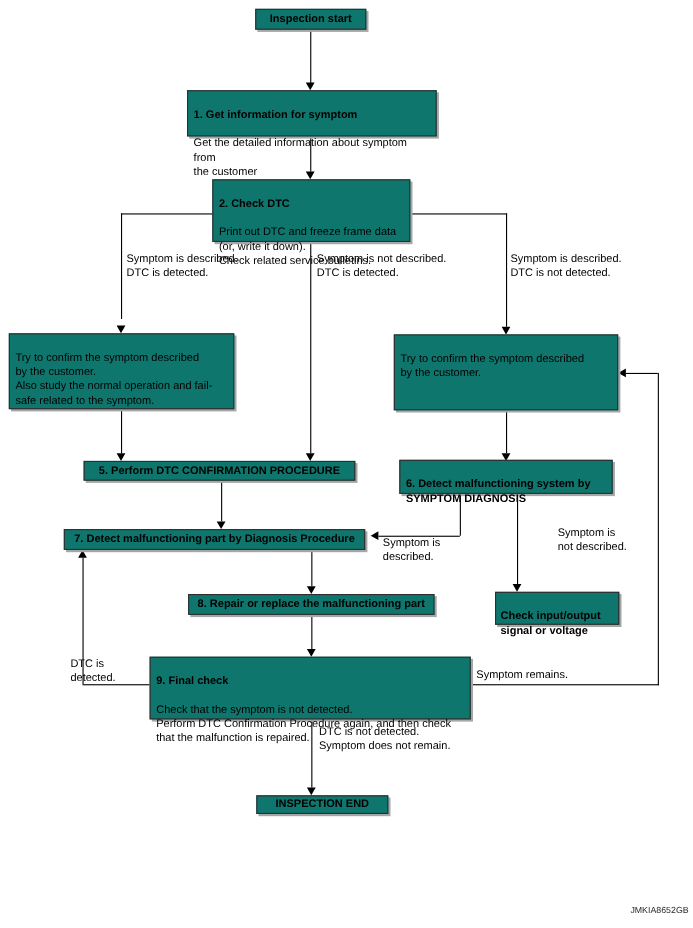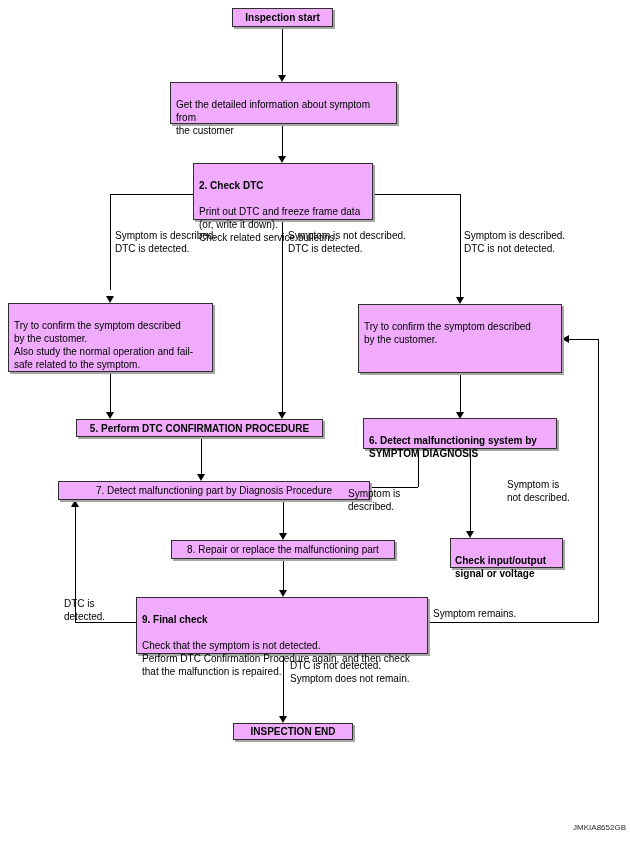--- a/index.html
+++ b/index.html
@@ -2,44 +2,44 @@
 <html><head>
 <meta charset="utf-8">
 <style>
   html,body{margin:0;padding:0;background:#ffffff;}
   #canvas{
     position:relative;width:630px;height:844px;background:#ffffff;
     font-family:"Liberation Sans","DejaVu Sans",sans-serif;
     font-size:10px;line-height:13px;color:#000;overflow:hidden;
   }
   .box{
-    position:absolute;box-sizing:border-box;background:#f0abfc;
+    position:absolute;box-sizing:border-box;background:#0f766e;
     border:1px solid #2e2e2e;box-shadow:2px 2px 0 #a6a6a6;
     padding:2px 5px;white-space:pre-line;
   }
   .box .t{font-weight:bold;white-space:pre-line;}
   .box .b{white-space:pre-line;}
   .single{display:flex;align-items:center;justify-content:center;text-align:center;padding:0 2px;}
   .lbl{position:absolute;white-space:pre-line;}
   .ln{position:absolute;background:#000;}
   .arr{position:absolute;width:0;height:0;}
   .arr.down{border-left:4px solid transparent;border-right:4px solid transparent;border-top:7px solid #000;}
   .arr.up{border-left:4px solid transparent;border-right:4px solid transparent;border-bottom:7px solid #000;}
   .arr.left{border-top:4px solid transparent;border-bottom:4px solid transparent;border-right:7px solid #000;}
   
   #n-start{left:232px;top:8px;width:101px;height:19px;font-weight:bold;}
   #n-1{left:170px;top:82px;width:227px;height:42px;}
   #n-2{left:193px;top:163px;width:180px;height:57px;}
   #n-3{left:8px;top:303px;width:205px;height:69px;}
   #n-4{left:358px;top:304px;width:204px;height:69px;}
   #n-5{left:76px;top:419px;width:247px;height:18px;font-weight:bold;}
   #n-6{left:363px;top:418px;width:194px;height:31px;font-weight:bold;}
-  #n-7{left:58px;top:481px;width:312px;height:19px;font-weight:normal;}
+  #n-7{left:58px;top:481px;width:274px;height:19px;font-weight:bold;}
   #n-io{left:450px;top:538px;width:113px;height:30px;font-weight:bold;padding-left:4px;}
-  #n-8{left:171px;top:540px;width:224px;height:19px;font-weight:normal;}
+  #n-8{left:171px;top:540px;width:224px;height:19px;font-weight:bold;}
   #n-9{left:136px;top:597px;width:292px;height:57px;}
   #n-end{left:233px;top:723px;width:120px;height:17px;font-weight:bold;}
   
   #lab-left{left:115px;top:229px;}
   #lab-mid{left:288px;top:229px;}
   #lab-right{left:464px;top:229px;}
   #lab-desc{left:348px;top:487px;}
   #lab-notdesc{left:507px;top:478px;}
   #lab-dtc{left:64px;top:597px;}
   #lab-remains{left:433px;top:607px;}
@@ -94,20 +94,21 @@
   <div class="arr left" style="left:562px;top:335px"></div>
 
   <div class="ln" style="left:283px;top:654px;width:1px;height:62px"></div>
   <div class="arr down" style="left:279px;top:716px"></div>
 
   <div class="box single" id="n-start">
     <span>Inspection start</span>
   </div>
 
   <div class="box" id="n-1">
+    <div class="t">1. Get information for symptom</div>
     <div class="b">Get the detailed information about symptom from
 the customer</div>
   </div>
 
   <div class="box" id="n-2">
     <div class="t">2. Check DTC</div>
     <div class="b">Print out DTC and freeze frame data
 (or, write it down).
 Check related service bulletins.</div>
   </div>

